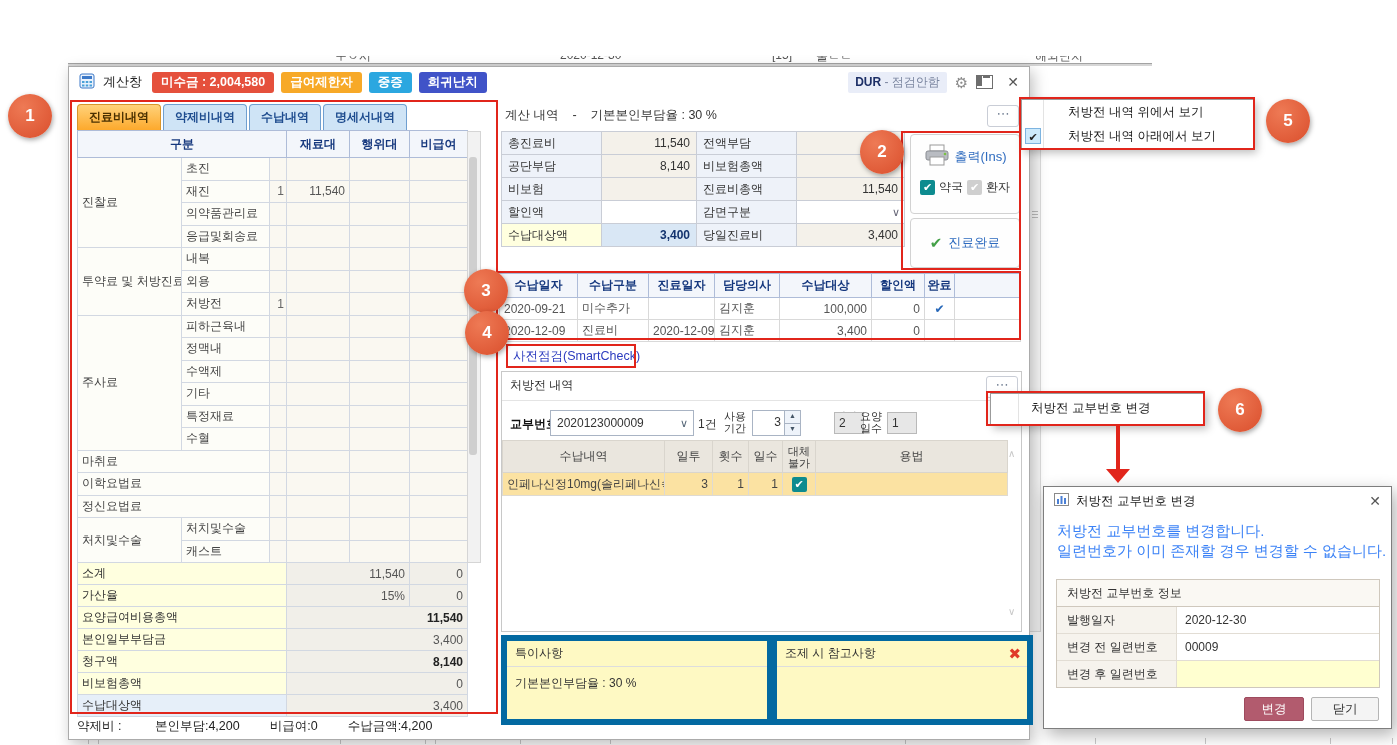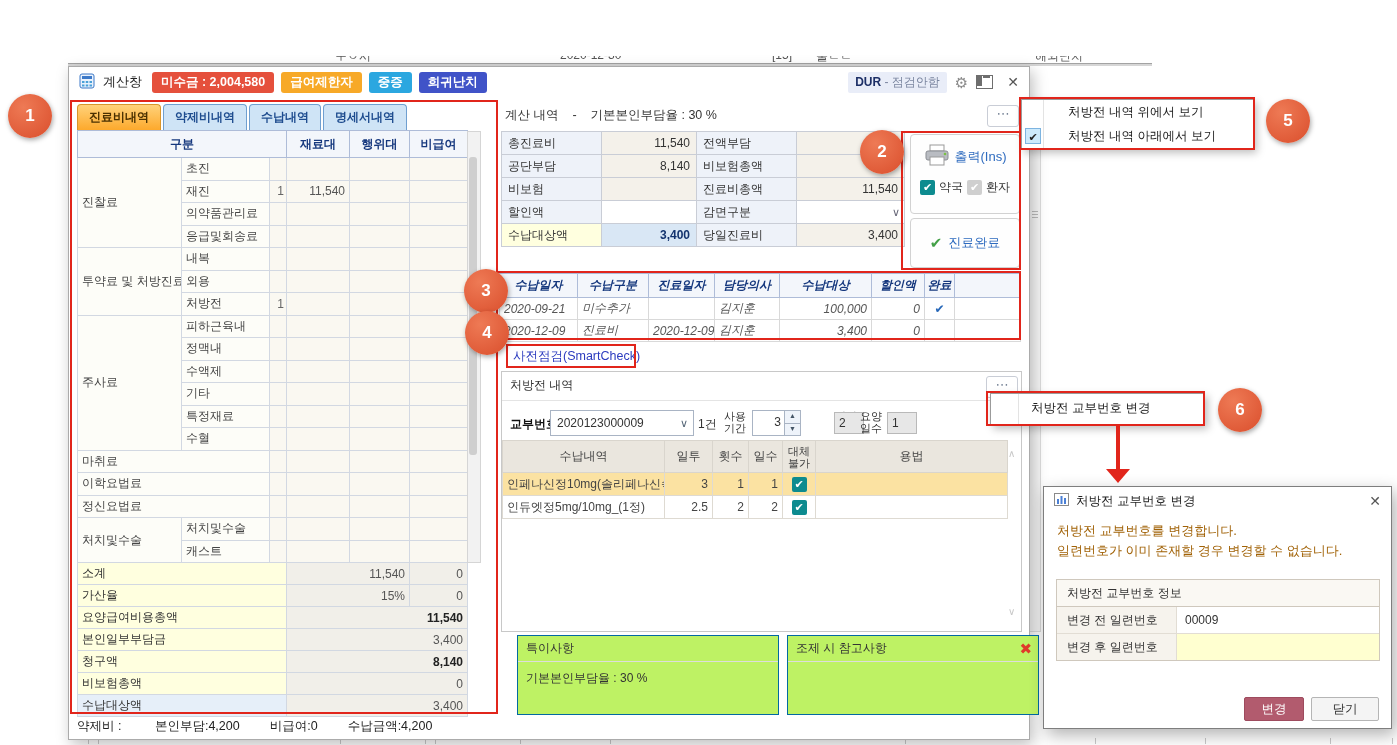--- a/index.html
+++ b/index.html
@@ -72,21 +72,21 @@
   #abox1{left:841px;top:67px;width:108px;height:78px;}
   #abox2{left:841px;top:151px;width:108px;height:48px;display:flex;align-items:center;justify-content:center;gap:6px;cursor:pointer;}
   .print-row{display:flex;align-items:center;justify-content:center;gap:5px;margin-top:9px;cursor:pointer;}
   .blue-lbl{color:#2e6bbf;font-size:13px;}
   .cb-row{display:flex;align-items:center;justify-content:center;gap:4px;margin-top:10px;}
   .cbx{display:inline-block;width:15px;height:15px;border-radius:2px;color:#fff;font-size:11px;line-height:15px;text-align:center;cursor:pointer;}
   .cbx.teal{background:#0d8b8f;}
   .cbx.gray{background:#cfcfcf;}
   .gcheck{color:#43a047;font-weight:bold;font-size:15px;}
   
-  #receipt-table{position:absolute;left:430px;top:206px;width:521px;font-style:italic;}
+  #receipt-table{position:absolute;left:430px;top:206px;width:521px;}
   #receipt-table th{border:1px solid #aebcd8;background:#f3f6fb;color:#16387e;font-weight:bold;height:21px;font-size:12px;}
   #receipt-table td{border:1px solid #d9d9d9;height:21px;padding:0 4px;font-size:12px;color:#555;overflow:hidden;white-space:nowrap;}
   #receipt-table td.r{text-align:right;}
   #receipt-table td.c{text-align:center;color:#2667b8;font-weight:bold;}
   .smartcheck{position:absolute;left:444px;top:281px;color:#2b3bbf;font-size:12.5px;cursor:pointer;}
   
   .rx-box{position:absolute;left:432px;top:304px;width:519px;height:259px;border:1px solid #c8c8c8;background:#fff;}
   .rx-head{position:absolute;left:8px;top:5px;color:#333;}
   .rx-sep{position:absolute;left:0;top:28px;width:100%;height:1px;background:#e4e4e4;}
   #rx-more{left:484px;top:4px;}
@@ -104,40 +104,40 @@
   .gf{position:absolute;width:24px;height:20px;border:1px solid #b9b9b9;background:#e7e7e7;line-height:20px;padding-left:4px;font-size:12px;color:#333;}
   #drug-table{position:absolute;left:0px;top:68px;width:505px;}
   #drug-table th{border:1px solid #d9d5cd;background:#eae6de;color:#444;font-weight:normal;height:29px;font-size:12px;}
   #drug-table th.small{font-size:11px;line-height:12px;white-space:pre-line;}
   #drug-table td{border:1px solid #dedad2;height:22px;padding:0 4px;font-size:12px;color:#444;overflow:hidden;white-space:nowrap;}
   #drug-table td.r{text-align:right;}
   #drug-table td.c{text-align:center;padding:0;}
   #drug-table tr.hl td{background:#fbe2a2;}
   .scroll-hint{position:absolute;left:506px;color:#c8c8c8;font-size:10px;}
   
-  .note{position:absolute;border:1px solid #0369a1;background:#bef264;margin-left:16px;}
+  .note{position:absolute;border:6px solid #0369a1;background:#fef9c3;}
   #note-sp{left:432px;top:568px;width:260px;height:78px;}
   #note-dp{left:702px;top:568px;width:250px;height:78px;}
   .note .nh{height:25px;line-height:25px;padding-left:8px;border-bottom:1px solid #ddd;color:#333;position:relative;}
   .note .nb{padding:8px;color:#333;}
   .xmark{position:absolute;right:6px;top:0;color:#e03a2a;font-size:15px;font-weight:bold;cursor:pointer;}
   
   .menu{position:absolute;background:#fff;border:1px solid #9b9b9b;box-shadow:3px 3px 8px rgba(0,0,0,.25);}
   #menu-view{left:1021px;top:99px;width:231px;height:49px;}
   #menu-view .gutter{position:absolute;left:21px;top:0;bottom:0;width:1px;background:#e3e3e3;}
   .mitem{position:relative;height:24px;line-height:24px;padding-left:46px;color:#222;font-size:12.5px;cursor:pointer;white-space:nowrap;}
   .mcheck{position:absolute;left:3px;top:4px;width:16px;height:16px;text-align:center;line-height:16px;font-size:11px;color:#222;font-weight:bold;}
   .mcheck.on{background:#cdeafc;border:1px solid #7db4e0;box-sizing:border-box;}
   #menu-change{left:990px;top:393px;width:213px;height:31px;}
   #menu-change .gutter{position:absolute;left:27px;top:0;bottom:0;width:1px;background:#e3e3e3;}
   #menu-change .mitem{height:29px;line-height:29px;padding-left:40px;}
   
   .dialog{position:absolute;left:1043px;top:486px;width:347px;height:241px;background:#fff;border:1px solid #7e7e7e;box-shadow:4px 6px 16px rgba(0,0,0,.3);}
   .dlg-title{height:28px;display:flex;align-items:center;padding:0 10px;gap:7px;color:#222;font-size:12.5px;}
-  .dlg-desc{position:absolute;left:13px;top:34px;line-height:20px;color:#a16207;font-size:13px;}
+  .dlg-desc{position:absolute;left:13px;top:34px;line-height:20px;color:#3b82f6;font-size:15px;}
   .dlg-group{position:absolute;left:12px;top:92px;width:322px;border:1px solid #cfc8bd;}
   .dlg-group .gh{height:26px;line-height:26px;padding-left:10px;background:#faf8f3;border-bottom:1px solid #cfc8bd;color:#333;}
   .dlg-row{display:grid;grid-template-columns:120px 1fr;border-bottom:1px solid #e2ddd4;}
   .dlg-row:last-child{border-bottom:none;}
   .dlg-row .dl{height:26px;line-height:26px;padding-left:10px;background:#f6f3ed;border-right:1px solid #e2ddd4;color:#333;}
   .dlg-row .dv{height:26px;line-height:26px;padding-left:8px;color:#333;}
   .dlg-row .dv.yellow{background:#ffffd0;}
   .dbtn{position:absolute;top:210px;height:24px;line-height:22px;text-align:center;border-radius:2px;font-size:12.5px;cursor:pointer;box-sizing:border-box;}
   #btn-change{left:200px;width:60px;background:#b25b6e;border:1px solid #9e4b5e;color:#fff;}
   #btn-close{left:267px;width:68px;background:#f4f4f4;border:1px solid #b5b5b5;color:#333;}
@@ -583,28 +583,20 @@
           </thead>
         <tbody id="drug-body">
             <tr class="hl">
               <td>인페나신정10mg(솔리페나신숙</td>
               <td class="r">3</td>
               <td class="r">1</td>
               <td class="r">1</td>
               <td class="c"><span class="cbx teal">✔</span></td>
               <td></td>
             </tr>
-            <tr>
-              <td>인듀엣정5mg/10mg_(1정)</td>
-              <td class="r">2.5</td>
-              <td class="r">2</td>
-              <td class="r">2</td>
-              <td class="c"><span class="cbx teal">✔</span></td>
-              <td></td>
-            </tr>
           </tbody>
       </table>
       <span class="scroll-hint" style="top:76px;">∧</span>
       <span class="scroll-hint" style="top:234px;">∨</span>
     </div>
 
     <div class="note" id="note-sp">
       <div class="nh">특이사항</div>
       <div class="nb">기본본인부담율 : 30 %</div>
     </div>
@@ -641,20 +633,24 @@
       <span>처방전 교부번호 변경</span>
       <span class="close-ico" style="margin-left:auto;">✕</span>
     </div>
     <div class="dlg-desc">
       <div>처방전 교부번호를 변경합니다.</div>
       <div>일련번호가 이미 존재할 경우 변경할 수 없습니다.</div>
     </div>
     <div class="dlg-group">
       <div class="gh">처방전 교부번호 정보</div>
       <div id="dlg-rows">
+          <div class="dlg-row">
+            <div class="dl">발행일자</div>
+            <div class="dv">2020-12-30</div>
+          </div>
           <div class="dlg-row">
             <div class="dl">변경 전 일련번호</div>
             <div class="dv">00009</div>
           </div>
           <div class="dlg-row">
             <div class="dl">변경 후 일련번호</div>
             <div class="dv yellow"></div>
           </div>
         </div>
     </div>

